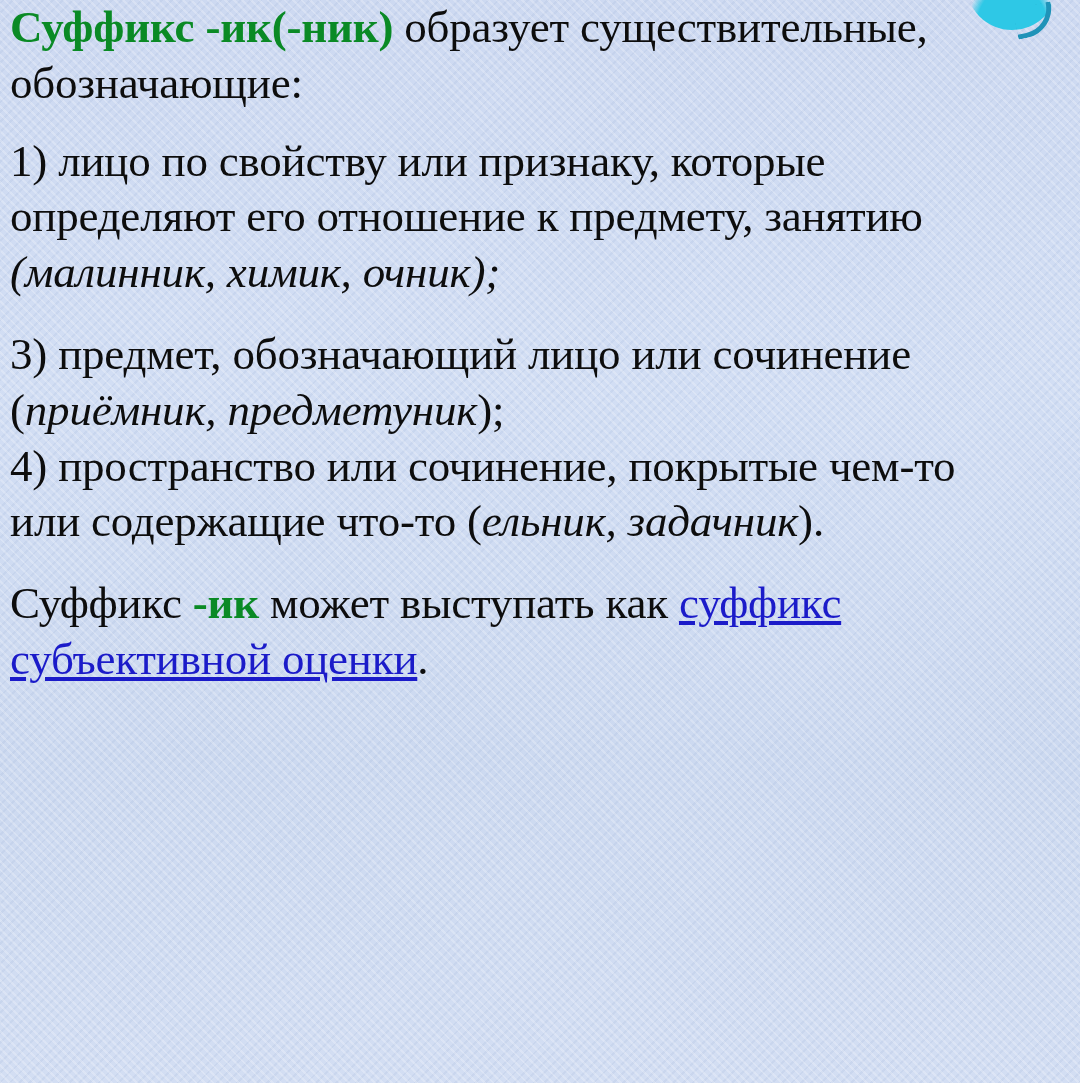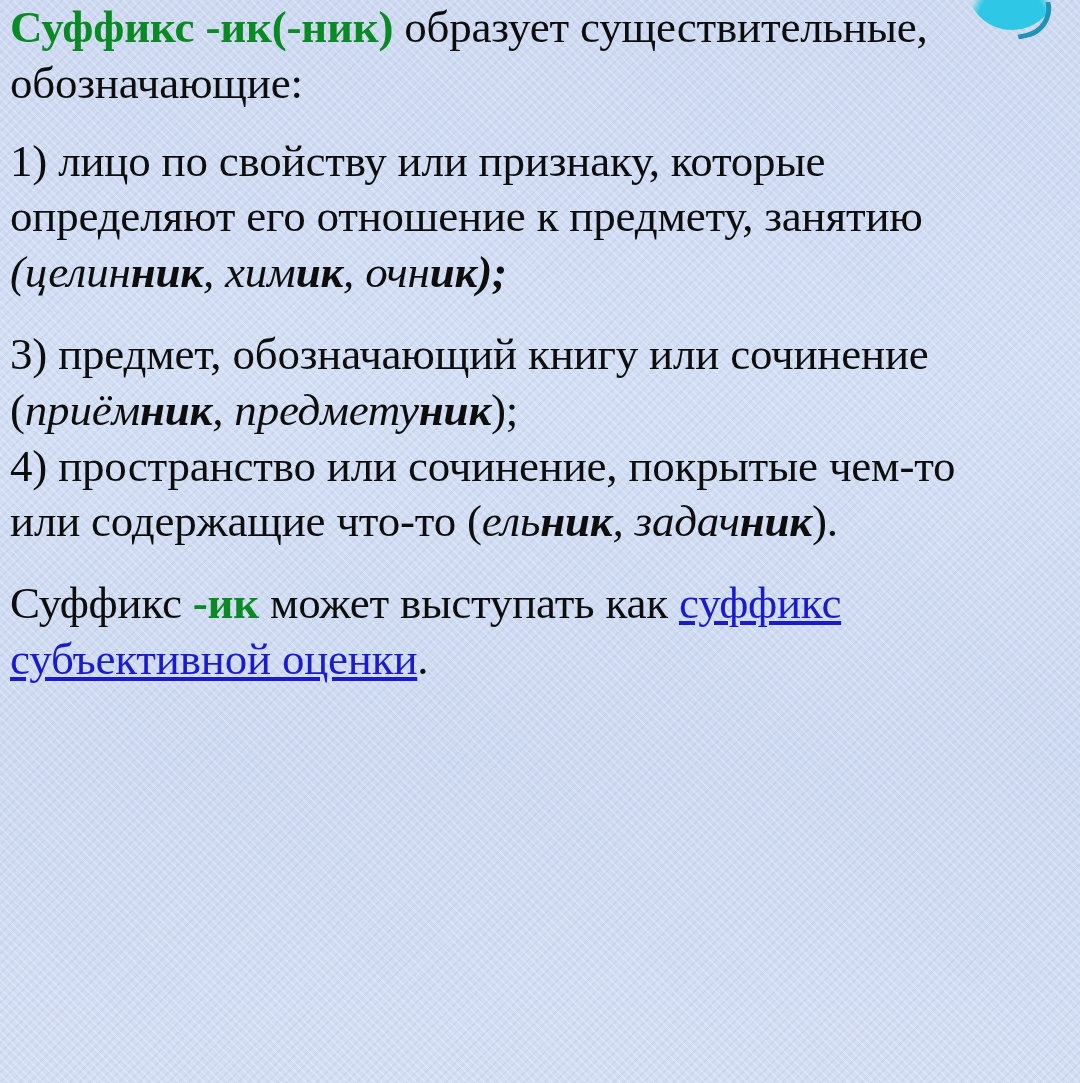--- a/index.html
+++ b/index.html
@@ -68,42 +68,42 @@
   }
   .green {
     color: #0a8a25;
     font-weight: bold;
   }
   .i {
     font-style: italic;
   }
   .ib {
     font-style: italic;
-    font-weight: bold;
+    font-weight: normal;
   }
   .link {
     color: #1b1bc9;
     text-decoration: underline;
     cursor: pointer;
   }
 </style>
 </head>
 <body>
 
 <div class="bg-texture"></div>
 <div class="corner-accent">
   <div class="swoosh"></div>
 </div>
 
 <div class="content">
 
   <p class="para-intro"><span class="green">Суффикс</span><span> </span><span class="green">-ик</span><span class="green">(</span><span class="green">-ник</span><span class="green">)</span><span> образует существительные, обозначающие:</span></p>
 
-  <p class="para-list"><span>1)</span><span> лицо по свойству или признаку, которые определяют его отношение к предмету, занятию </span><span class="i">(</span><span class="i">целин</span><span class="ib">ник</span><span class="i">, </span><span class="i">хим</span><span class="ib">ик</span><span class="i">, </span><span class="i">очн</span><span class="ib">ик</span><span class="ib">);</span></p>
+  <p class="para-list"><span>1)</span><span> лицо по свойству или признаку, которые определяют его отношение к предмету, занятию </span><span class="i">(</span><span class="i">малин</span><span class="ib">ник</span><span class="i">, </span><span class="i">хим</span><span class="ib">ик</span><span class="i">, </span><span class="i">очн</span><span class="ib">ик</span><span class="ib">);</span></p>
 
 
-  <p><span>3)</span><span> предмет, обозначающий книгу или сочинение </span><span>(</span><span class="i">приём</span><span class="ib">ник</span><span class="i">, </span><span class="i">предмету</span><span class="ib">ник</span><span>);</span></p>
+  <p><span>3)</span><span> предмет, обозначающий лицо или сочинение </span><span>(</span><span class="i">приём</span><span class="ib">ник</span><span class="i">, </span><span class="i">предмету</span><span class="ib">ник</span><span>);</span></p>
 
   <p class="para-list"><span>4)</span><span> пространство или сочинение, покрытые чем-то или содержащие что-то </span><span>(</span><span class="i">ель</span><span class="ib">ник</span><span class="i">, </span><span class="i">задач</span><span class="ib">ник</span><span>).</span></p>
 
   <p class="para-tail"><span>Суффикс </span><span class="green">-ик</span><span> может выступать как </span><span class="link">суффикс субъективной оценки</span><span>.</span></p>
 
 </div>
 
 </body></html>

